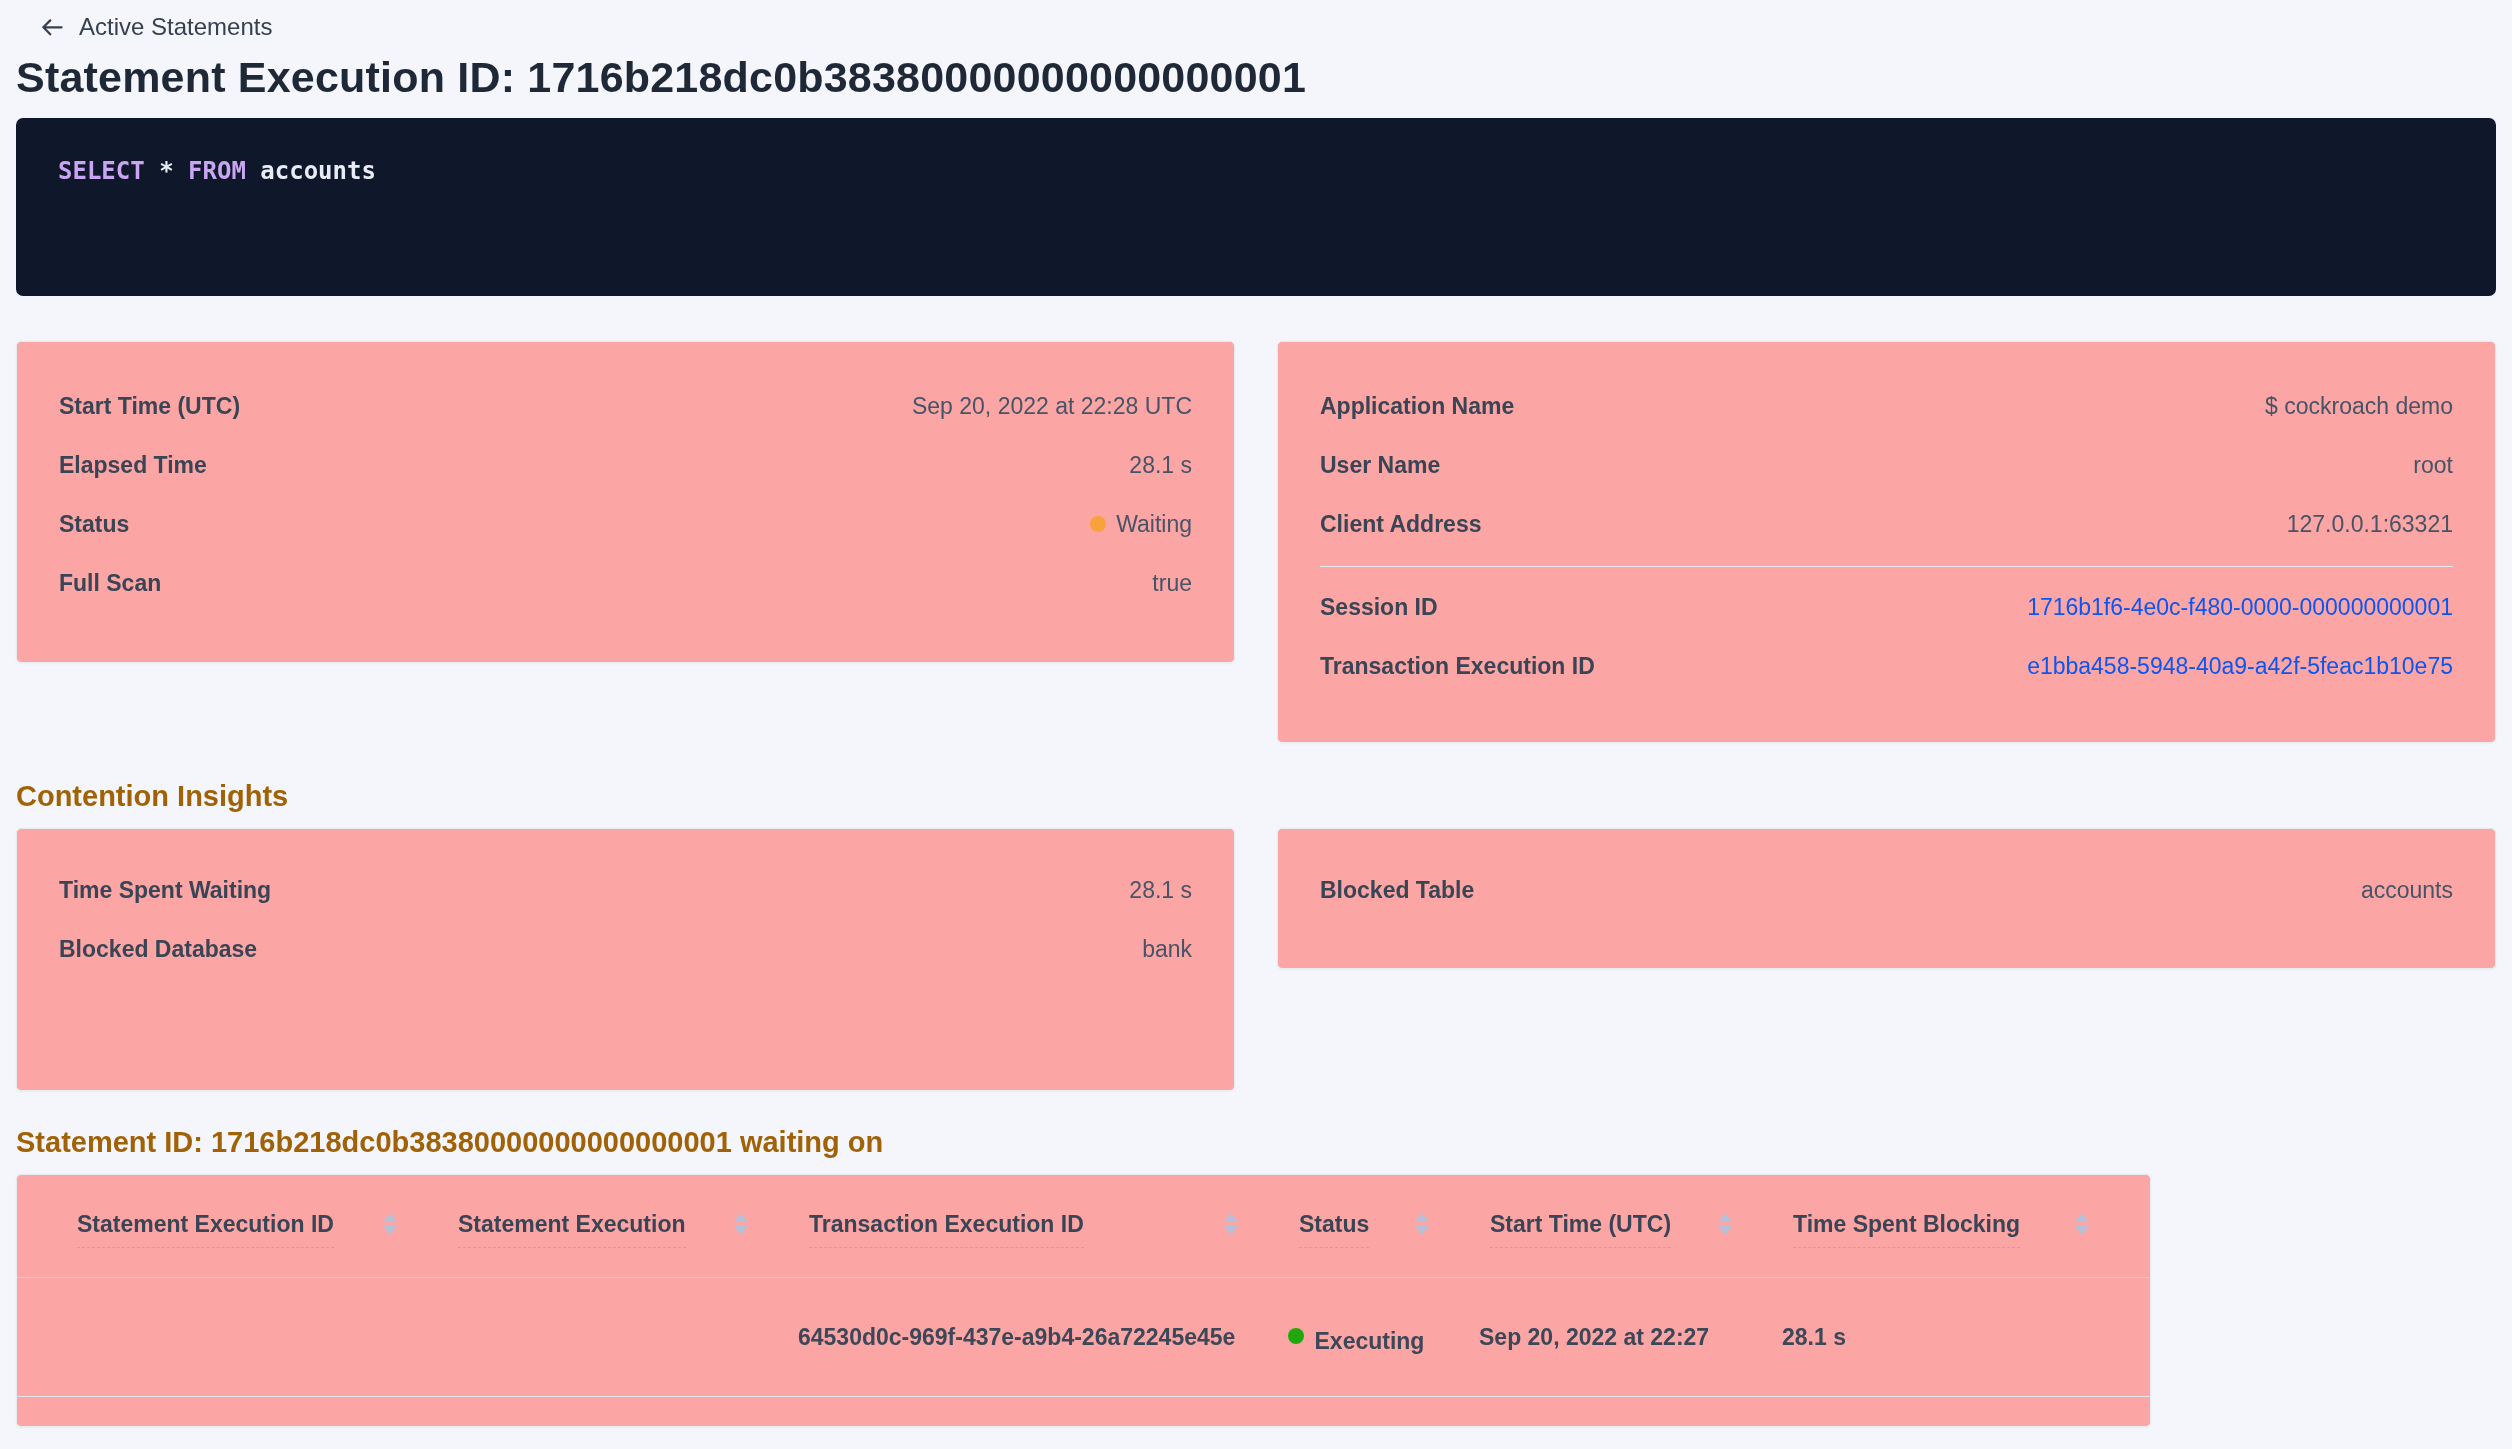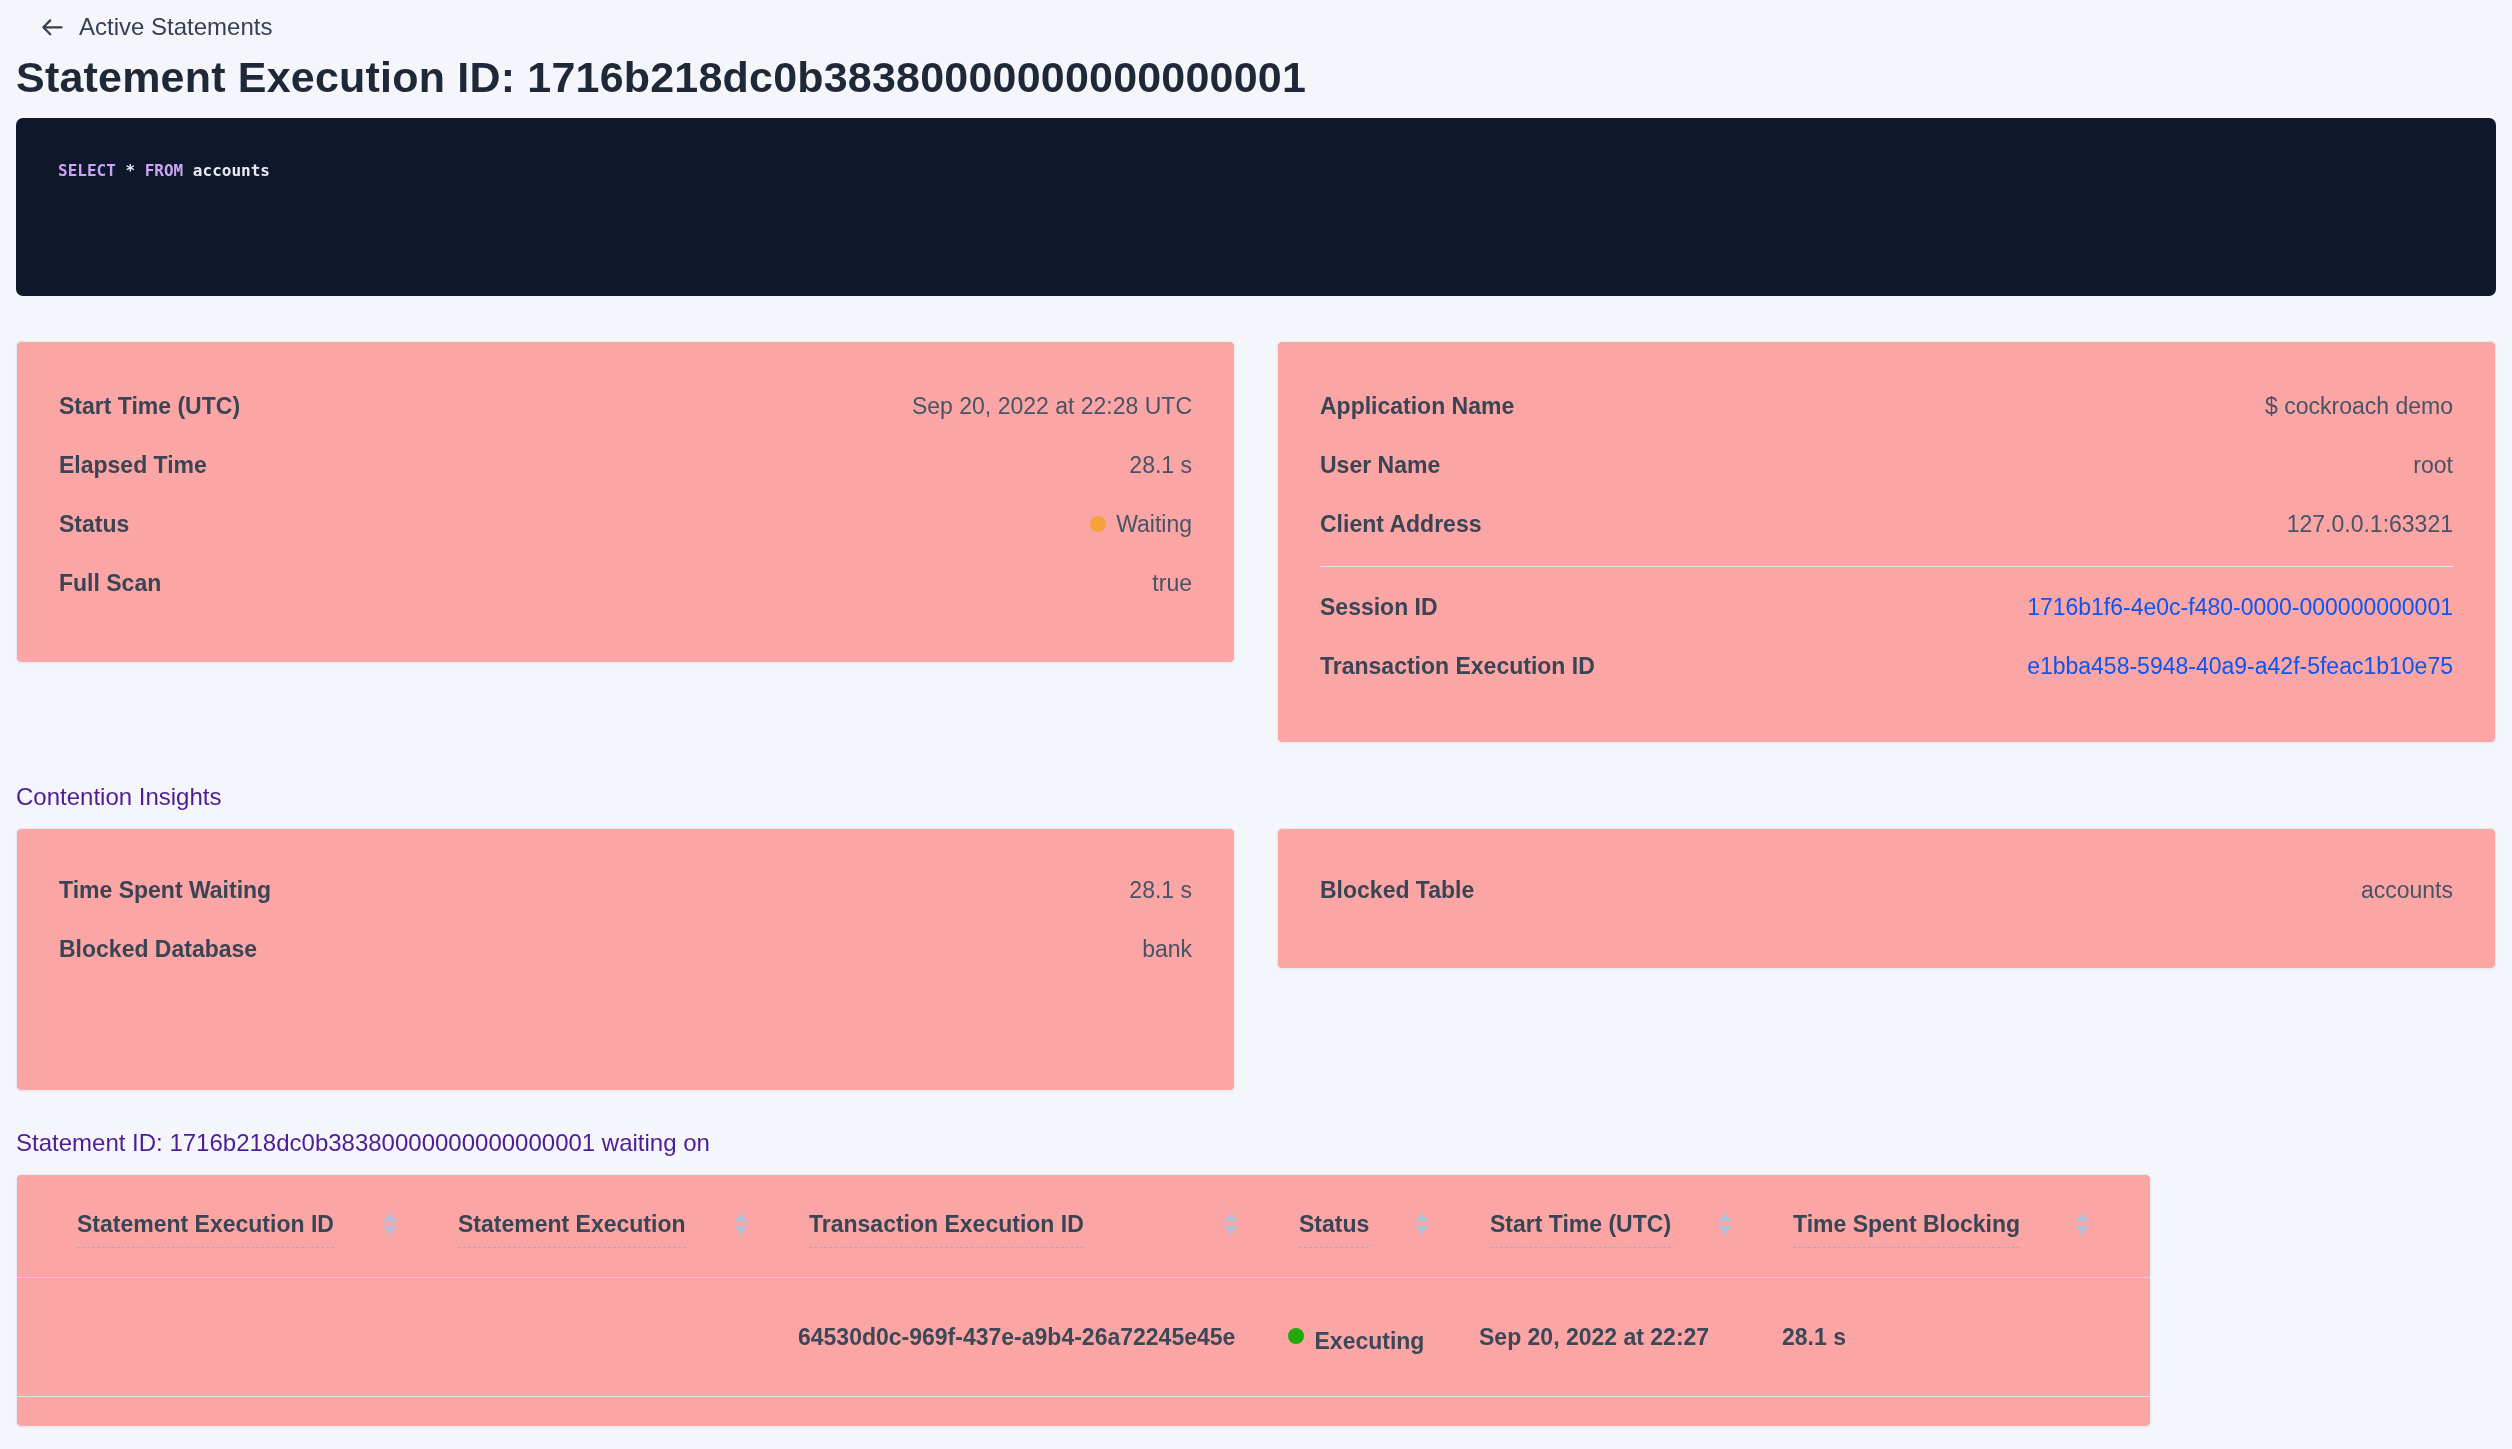--- a/index.html
+++ b/index.html
@@ -24,21 +24,21 @@
     font-weight:700; color:#1f2837; letter-spacing:0.2px;
   }
 
   
   .sql-box {
     margin:19.3px 16px 0; height:178px; background:#0f172b;
     border-radius:7px; padding:37px 42px;
   }
   .sql-line {
     font-family:"DejaVu Sans Mono","Liberation Mono",monospace;
-    font-size:16px; line-height:32px; font-weight:700;
+    font-size:24px; line-height:32px; font-weight:700;
     white-space:pre; color:#e8ecf4;
   }
   .sql-line .kw { color:#c9a5f2; }
 
   
   .cards-row { display:flex; gap:42px; margin:45px 16px 0; align-items:flex-start; }
   .card {
     background:#fca5a5; border:0.9px solid #e7ebf2; border-radius:5.3px;
     box-shadow:0 0.9px 1.8px rgba(60,80,110,0.05);
   }
@@ -55,22 +55,22 @@
   a.info-value.link { color:#0b56f0; text-decoration:none; cursor:pointer; }
   .divider { border-top:0.9px solid #e2e7ef; margin:12.3px 0 11.4px; }
   .dot {
     display:inline-block; width:16px; height:16px; border-radius:50%;
     margin-right:10.5px; background:#999; flex:none;
   }
   .status-value { display:flex; align-items:center; }
 
   
   .section-heading {
-    margin:34px 16px 12.3px; font-size:24px; line-height:39px;
-    font-weight:400; color:#4c1d95;
+    margin:34px 16px 12.3px; font-size:29px; line-height:39px;
+    font-weight:700; color:#a16207;
   }
   .contention-row { margin-top:0; }
   .contention-left  { height:263px; padding:32px 42px 0; }
   .contention-right { height:141px; padding:32px 42px 0; }
 
   .waiting-heading { margin-top:32px; }
 
   
   .table-card { margin-left:16px; width:2135px; height:253px; }
   .thead {

